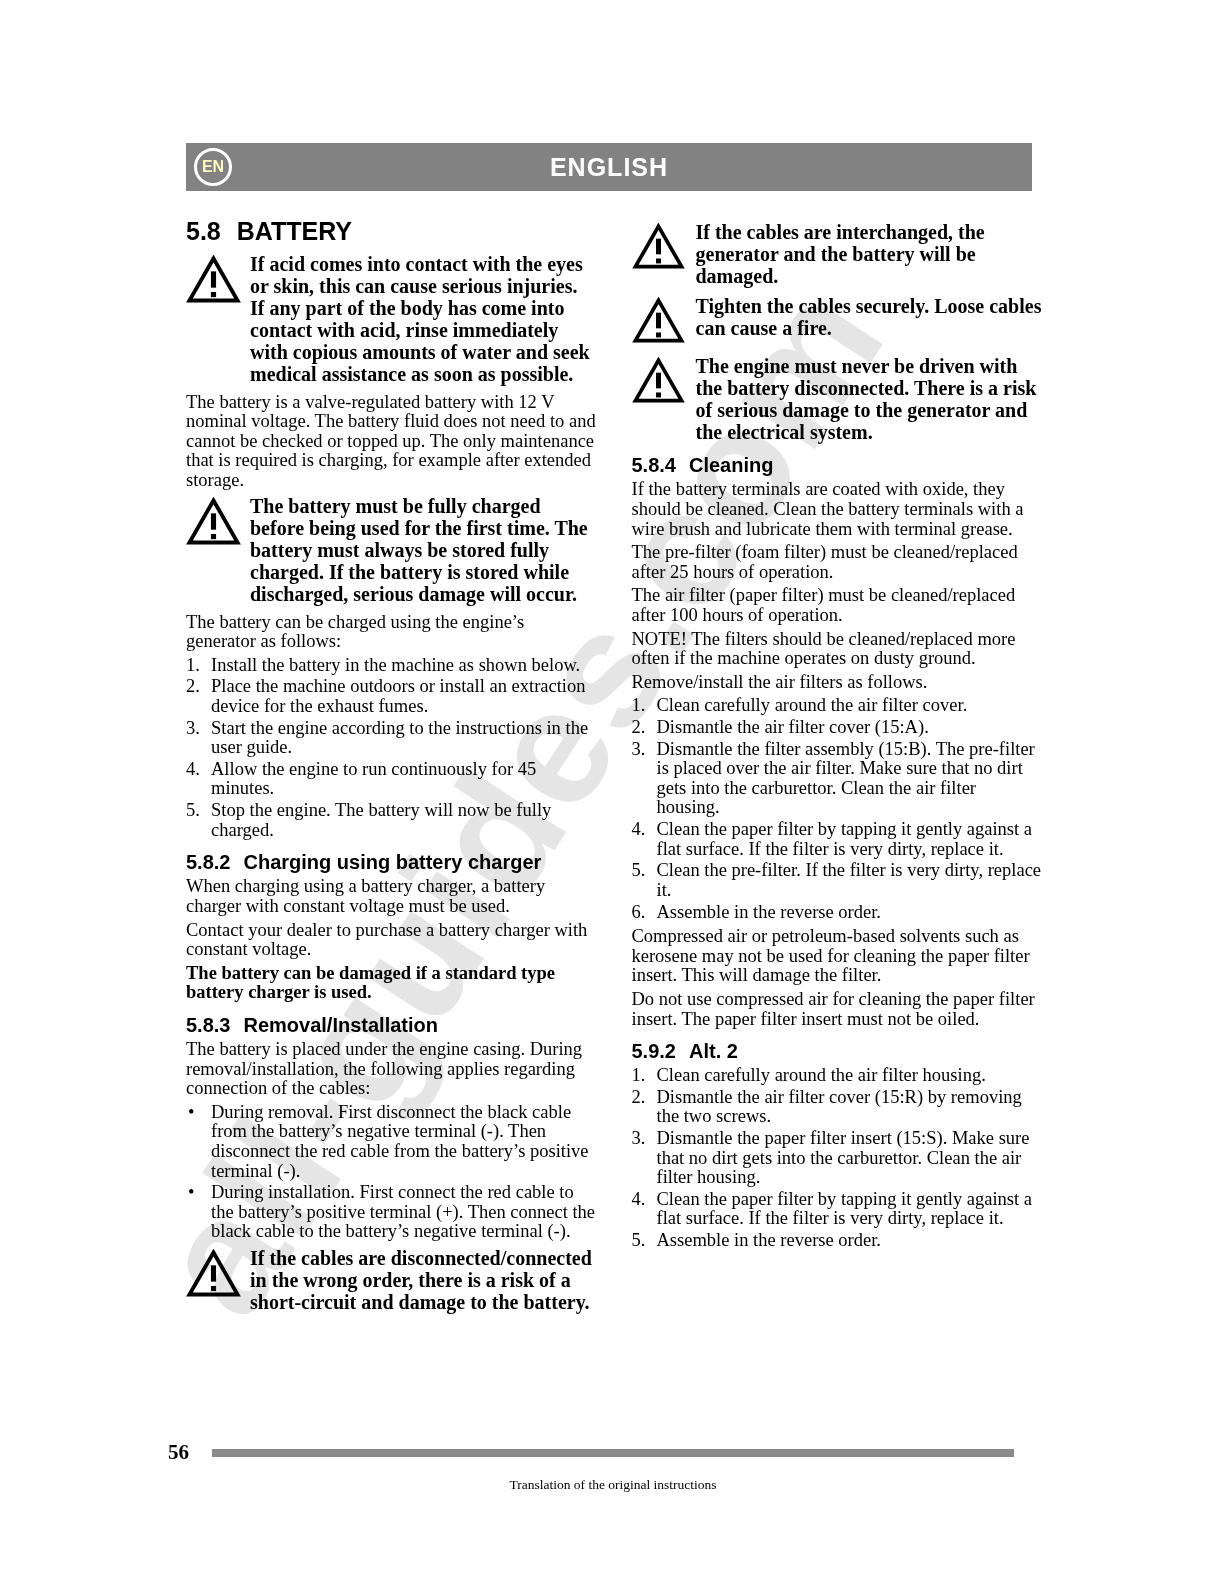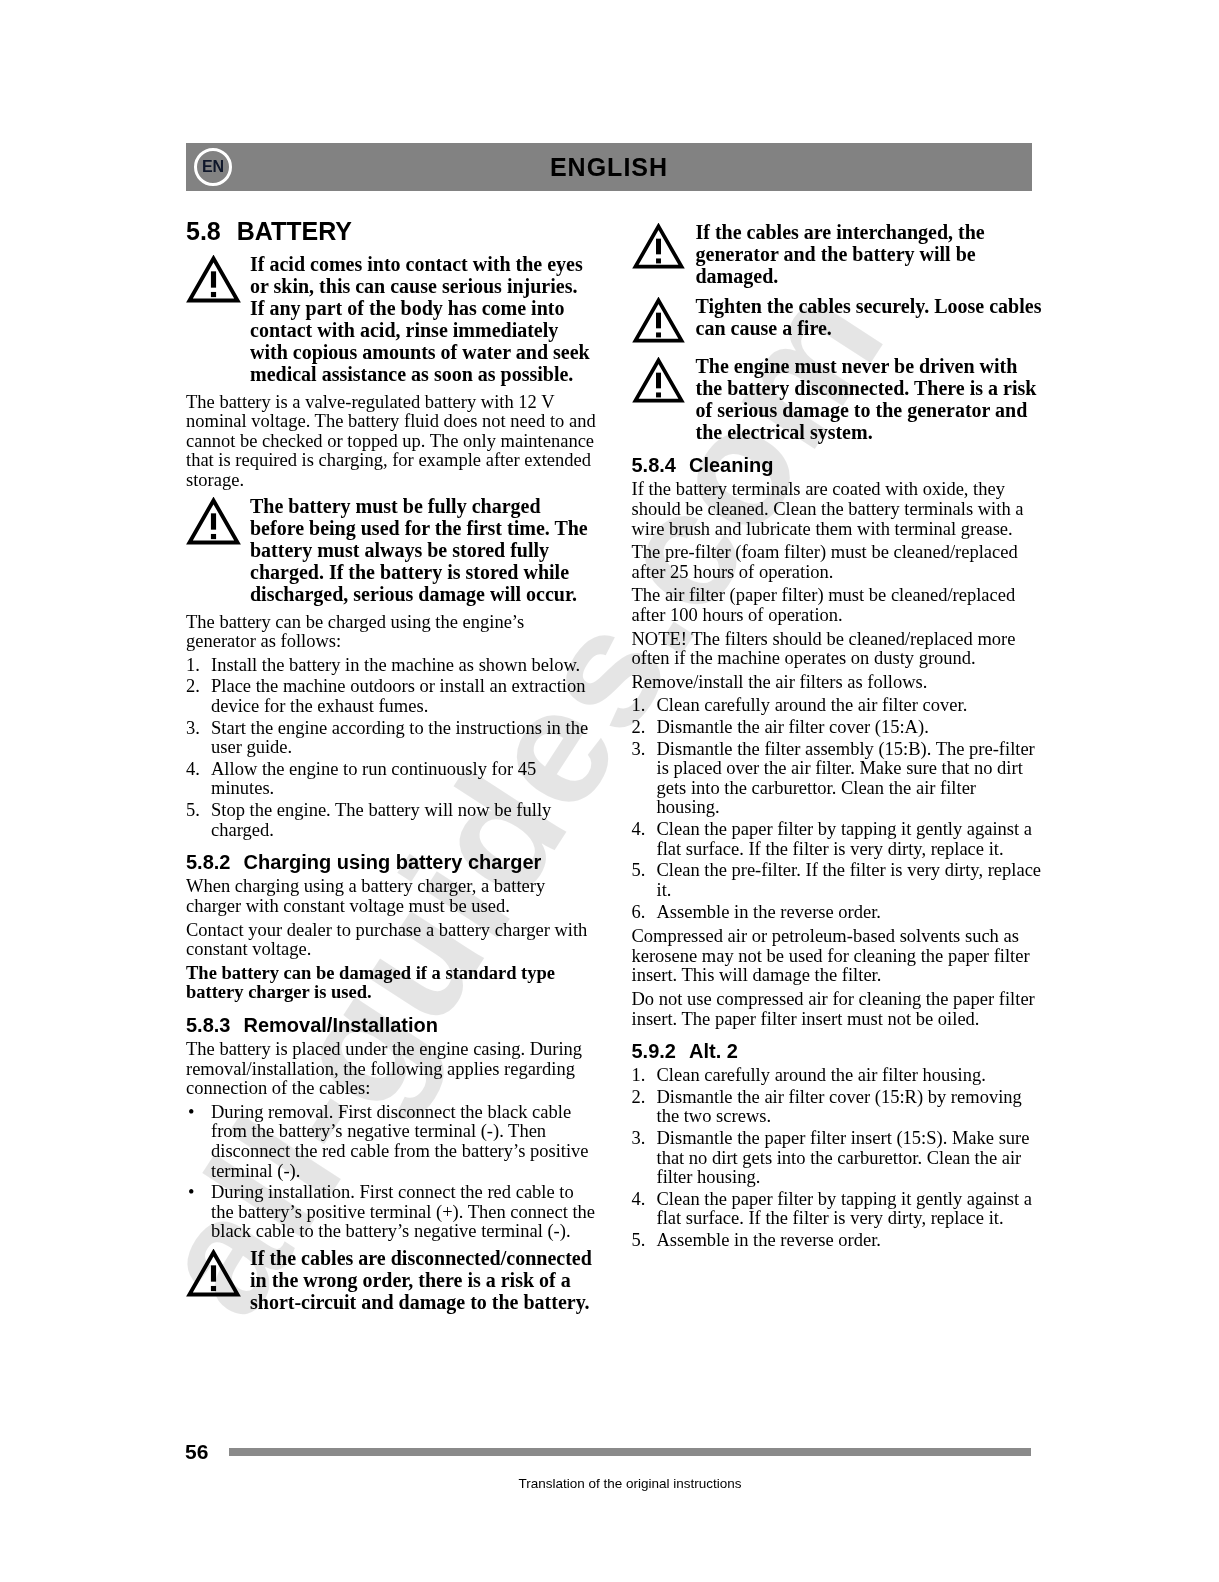--- a/index.html
+++ b/index.html
@@ -34,26 +34,26 @@
     background:#828282;
     display:flex; align-items:center; justify-content:center;
     z-index:2;
   }
   .lang-badge {
     position:absolute; left:8px; top:50%;
     transform:translateY(-50%);
     width:38px; height:38px;
     border:3px solid #fff; border-radius:50%;
     display:flex; align-items:center; justify-content:center;
-    color:#0f172a;
+    color:#fef9c3;
     font-family:"Liberation Sans", sans-serif;
     font-weight:bold; font-size:16px;
   }
   .header-title {
-    color:#000000;
+    color:#ffffff;
     font-family:"Liberation Sans", sans-serif;
     font-weight:bold; font-size:25px; letter-spacing:1px;
   }
   
   .columns {
     position:absolute; top:218px; left:186px;
     width:856px;
     display:flex; gap:35px;
     z-index:1;
   }
@@ -94,22 +94,22 @@
   .list.ordered li::before {
     content:counter(li) ".";
     position:absolute; left:0;
   }
   .list.bulleted li::before {
     content:"\2022";
     position:absolute; left:2px;
   }
   
   .footer {
-    position:absolute; left:185px; top:1440px; width:846px;
-    font-family:Liberation Sans, sans-serif;
+    position:absolute; left:168px; top:1440px; width:846px;
+    font-family:Liberation Serif, serif;
     z-index:2;
   }
   .footer-row { display:flex; align-items:center; }
   .page-num { font-weight:bold; font-size:21px; width:44px; }
   .footer-bar { flex:1; height:8px; background:#8a8a8a; }
   .footer-note {
     margin-top:12px; padding-left:44px;
     text-align:center; font-size:13.5px;
   }
 </style>

